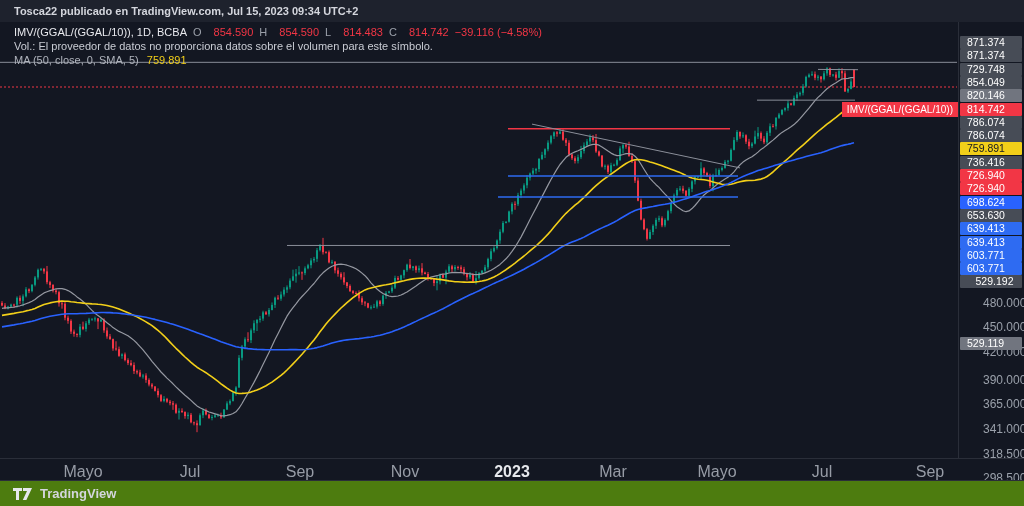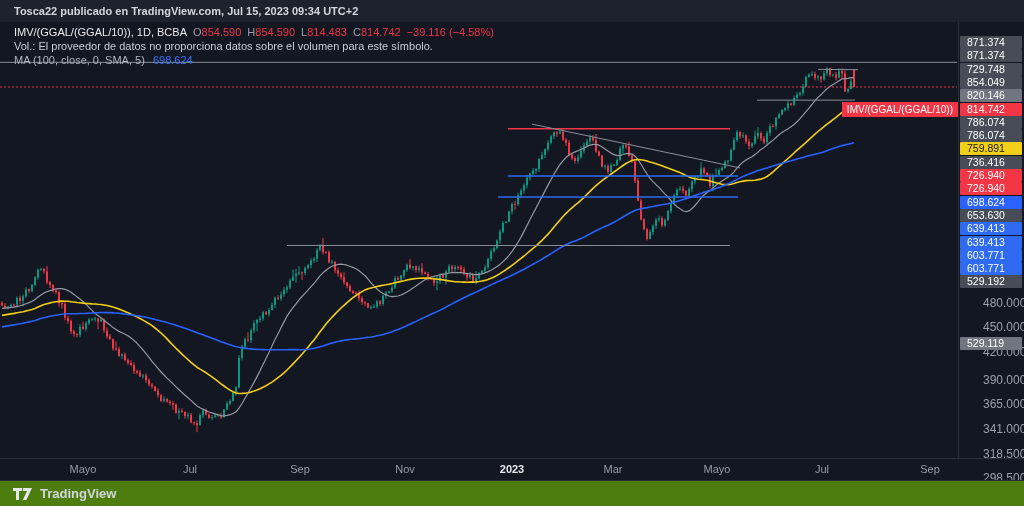--- a/index.html
+++ b/index.html
@@ -8,27 +8,27 @@
         font-family:"Liberation Sans","DejaVu Sans",sans-serif;-webkit-font-smoothing:antialiased;}
   .topbar{position:absolute;left:0;top:0;width:1024px;height:22px;background:#1e222d;
           color:#d4d6dd;font-size:11px;font-weight:600;line-height:22px;padding-left:14px;z-index:30;}
   .chart-area{position:absolute;left:0;top:22px;width:1024px;height:458px;background:#131722;}
   #chart-svg{position:absolute;left:0;top:0;}
   .price-axis{position:absolute;right:0;top:0;width:66px;height:436px;border-left:1px solid #2a2e39;z-index:10;}
   .plabel{position:absolute;left:1px;right:2px;height:13px;line-height:13px;font-size:10.5px;
           padding-left:7px;border-radius:1px;white-space:nowrap;}
   .ptick{position:absolute;left:24px;height:12px;line-height:12px;font-size:12px;color:#9aa0aa;white-space:nowrap;}
   .time-axis{position:absolute;left:0;bottom:0;width:1024px;height:22px;border-top:1px solid #2a2e39;z-index:5;}
-  .tlabel{position:absolute;top:4px;transform:translateX(-50%);font-size:11px;color:#979ca6;white-space:nowrap;}
+  .tlabel{position:absolute;top:4px;transform:translateX(-50%);font-size:16px;color:#979ca6;white-space:nowrap;}
   .tlabel.major{color:#e6e8ec;font-weight:700;}
   .legend{position:absolute;left:14px;top:3px;z-index:20;font-size:11px;line-height:14px;}
   .legend .row{white-space:nowrap;height:14px;}
   .sym-title{color:#e8e9ee;margin-top:24px;}
   .ohlc-letter{color:#9ba0aa;margin-left:6px;}
-  .ohlc-val{color:#f23645;}
+  .ohlc-val{color:#f23645;margin-left:12px;}
   .chg{color:#f23645;margin-left:6px;}
   .volnote{color:#c9ccd4;}
   .ma-label{color:#b0b4bd;}
   .ma-val{margin-left:5px;}
   .series-flag{position:absolute;z-index:15;height:15px;line-height:15px;background:#f23645;color:#fff;
                font-size:10px;padding:0 5px;white-space:nowrap;}
   .footer{position:absolute;left:0;top:480px;width:1024px;height:26px;background:#4d7c0f;
           border-top:1px solid #2a2e39;display:flex;align-items:center;padding-left:12px;z-index:30;}
   .tv-logo{display:inline-flex;margin-right:7px;}
   .brand{color:#d4d6dd;font-size:13px;font-weight:600;}
@@ -627,22 +627,22 @@
         <line x1="287" y1="245.4542114686052" x2="730" y2="245.50486878964315" stroke="#8a8e99" stroke-width="1"></line>
         <line x1="0" x2="957" y1="87" y2="87" stroke="#f23645" stroke-width="1" stroke-dasharray="2,2"></line>
       </svg>
 
     <div class="legend">
       <div class="row">
         <span class="sym-title">IMV/(GGAL/(GGAL/10)), 1D, BCBA</span><span id="ohlc-tokens"><span class="ohlc-letter">O</span><span class="ohlc-val">854.590</span><span class="ohlc-letter">H</span><span class="ohlc-val">854.590</span><span class="ohlc-letter">L</span><span class="ohlc-val">814.483</span><span class="ohlc-letter">C</span><span class="ohlc-val">814.742</span></span><span class="chg">−39.116 (−4.58%)</span>
       </div>
       <div class="row volnote">Vol.: El proveedor de datos no proporciona datos sobre el volumen para este símbolo.</div>
       <div class="row">
-        <span class="ma-label">MA (100, close, 0, SMA, 5)</span>
-        <span class="ma-val" id="ma-val-2" style="color: rgb(59, 116, 255);">698.624</span>
+        <span class="ma-label">MA (50, close, 0, SMA, 5)</span>
+        <span class="ma-val" id="ma-val-0" style="color: rgb(242, 207, 25);">759.891</span>
       </div>
     </div>
 
     <div class="series-flag" id="series-flag" style="right: 66px; top: 80px; background: rgb(242, 54, 69);">IMV/(GGAL/(GGAL/10))</div>
 
     <div class="price-axis" id="price-axis">
         <div class="ptick" style="top: 275px;">480.000</div>
         <div class="ptick" style="top: 299px;">450.000</div>
         <div class="ptick" style="top: 324px;">420.000</div>
         <div class="ptick" style="top: 352px;">390.000</div>
@@ -661,21 +661,21 @@
         <div class="plabel" style="background: rgb(242, 207, 25); color: rgb(19, 23, 34); top: 120px;">759.891</div>
         <div class="plabel" style="background: rgb(71, 76, 86); color: rgb(255, 255, 255); top: 134px;">736.416</div>
         <div class="plabel" style="background: rgb(242, 54, 69); color: rgb(255, 255, 255); top: 147px;">726.940</div>
         <div class="plabel" style="background: rgb(242, 54, 69); color: rgb(255, 255, 255); top: 160px;">726.940</div>
         <div class="plabel" style="background: rgb(41, 98, 255); color: rgb(255, 255, 255); top: 174px;">698.624</div>
         <div class="plabel" style="background: rgb(71, 76, 86); color: rgb(255, 255, 255); top: 187px;">653.630</div>
         <div class="plabel" style="background: rgb(46, 107, 242); color: rgb(255, 255, 255); top: 200px;">639.413</div>
         <div class="plabel" style="background: rgb(46, 107, 242); color: rgb(255, 255, 255); top: 214px;">639.413</div>
         <div class="plabel" style="background: rgb(46, 107, 242); color: rgb(255, 255, 255); top: 227px;">603.771</div>
         <div class="plabel" style="background: rgb(46, 107, 242); color: rgb(255, 255, 255); top: 240px;">603.771</div>
-        <div class="plabel" style="background: rgb(71, 76, 86); color: rgb(255, 255, 255); top: 253px;">529.192</div>
+        <div class="plabel" style="background: rgb(71, 76, 86); color: rgb(255, 255, 255); top: 253px; text-align: center;">529.192</div>
         <div class="plabel" style="background: rgb(113, 117, 127); color: rgb(255, 255, 255); top: 267px; margin-top: 48px;">529.119</div>
       </div>
     <div class="time-axis" id="time-axis">
         <div class="tlabel" style="left: 83px;">Mayo</div>
         <div class="tlabel" style="left: 190px;">Jul</div>
         <div class="tlabel" style="left: 300px;">Sep</div>
         <div class="tlabel" style="left: 405px;">Nov</div>
         <div class="tlabel major" style="left: 512px;">2023</div>
         <div class="tlabel" style="left: 613px;">Mar</div>
         <div class="tlabel" style="left: 717px;">Mayo</div>

